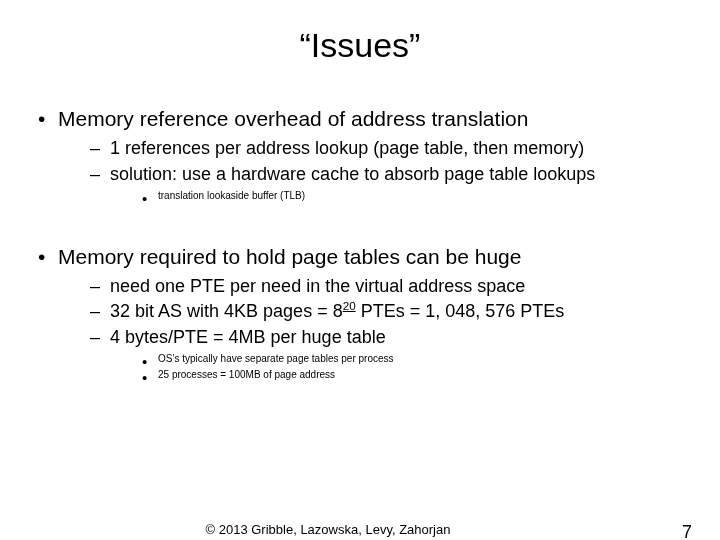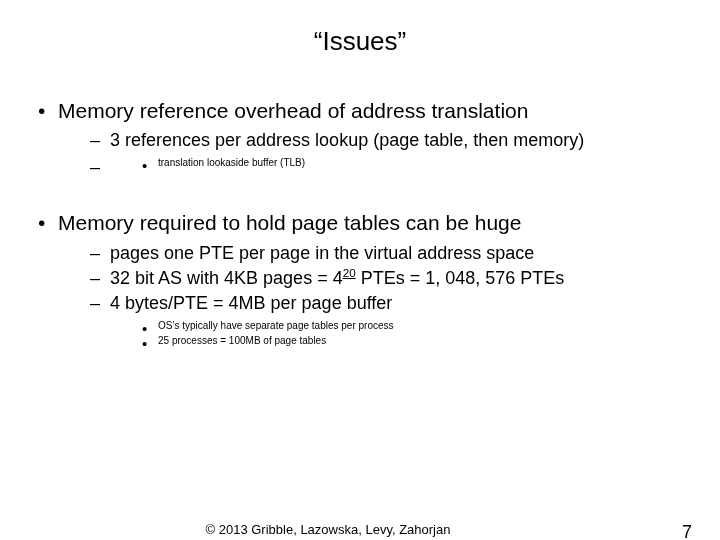--- a/index.html
+++ b/index.html
@@ -15,21 +15,21 @@
   }
   .slide {
     width: 720px;
     height: 540px;
     position: relative;
     box-sizing: border-box;
     padding: 20px 30px 0 30px;
   }
   .title {
     text-align: center;
-    font-size: 26px;
+    font-size: 34px;
     margin: 6px 0 20px 0;
     font-weight: normal;
   }
   ul.lvl1 {
     list-style: none;
     padding-left: 0;
     margin: 0;
   }
   ul.lvl1 > li {
     position: relative;
@@ -113,39 +113,40 @@
 
 <div class="slide">
 
   <div class="title">“Issues”</div>
 
   <ul class="lvl1">
 
     <li>
       <span>Memory reference overhead of address translation</span>
       <ul class="lvl2">
-        <li>3 references per address lookup (page table, then memory)</li>
+        <li>1 references per address lookup (page table, then memory)</li>
         <li>
+          <span>solution: use a hardware cache to absorb page table lookups</span>
           <ul class="lvl3">
             <li>translation lookaside buffer (TLB)</li>
           </ul>
         </li>
       </ul>
     </li>
 
     <li>
       <span>Memory required to hold page tables can be huge</span>
       <ul class="lvl2">
-        <li>pages one PTE per page in the virtual address space</li>
-        <li><span>32 bit AS with 4</span><span>KB pages = 4</span><sup>20</sup><span> PTEs = 1,</span> <span>048,</span> <span>576 PTEs</span></li>
+        <li>need one PTE per need in the virtual address space</li>
+        <li><span>32 bit AS with 4</span><span>KB pages = 8</span><sup>20</sup><span> PTEs = 1,</span> <span>048,</span> <span>576 PTEs</span></li>
         <li>
-          <span>4 bytes/PTE = 4</span><span>MB per page buffer</span>
+          <span>4 bytes/PTE = 4</span><span>MB per huge table</span>
           <ul class="lvl3">
             <li>OS’s typically have separate page tables per process</li>
-            <li><span>25 processes = 100</span><span>MB of page tables</span></li>
+            <li><span>25 processes = 100</span><span>MB of page address</span></li>
           </ul>
         </li>
       </ul>
     </li>
 
   </ul>
 
   <div class="footer">
     <div class="copyright">© 2013 Gribble, Lazowska, Levy, Zahorjan</div>
     <div class="pagenum">7</div>

